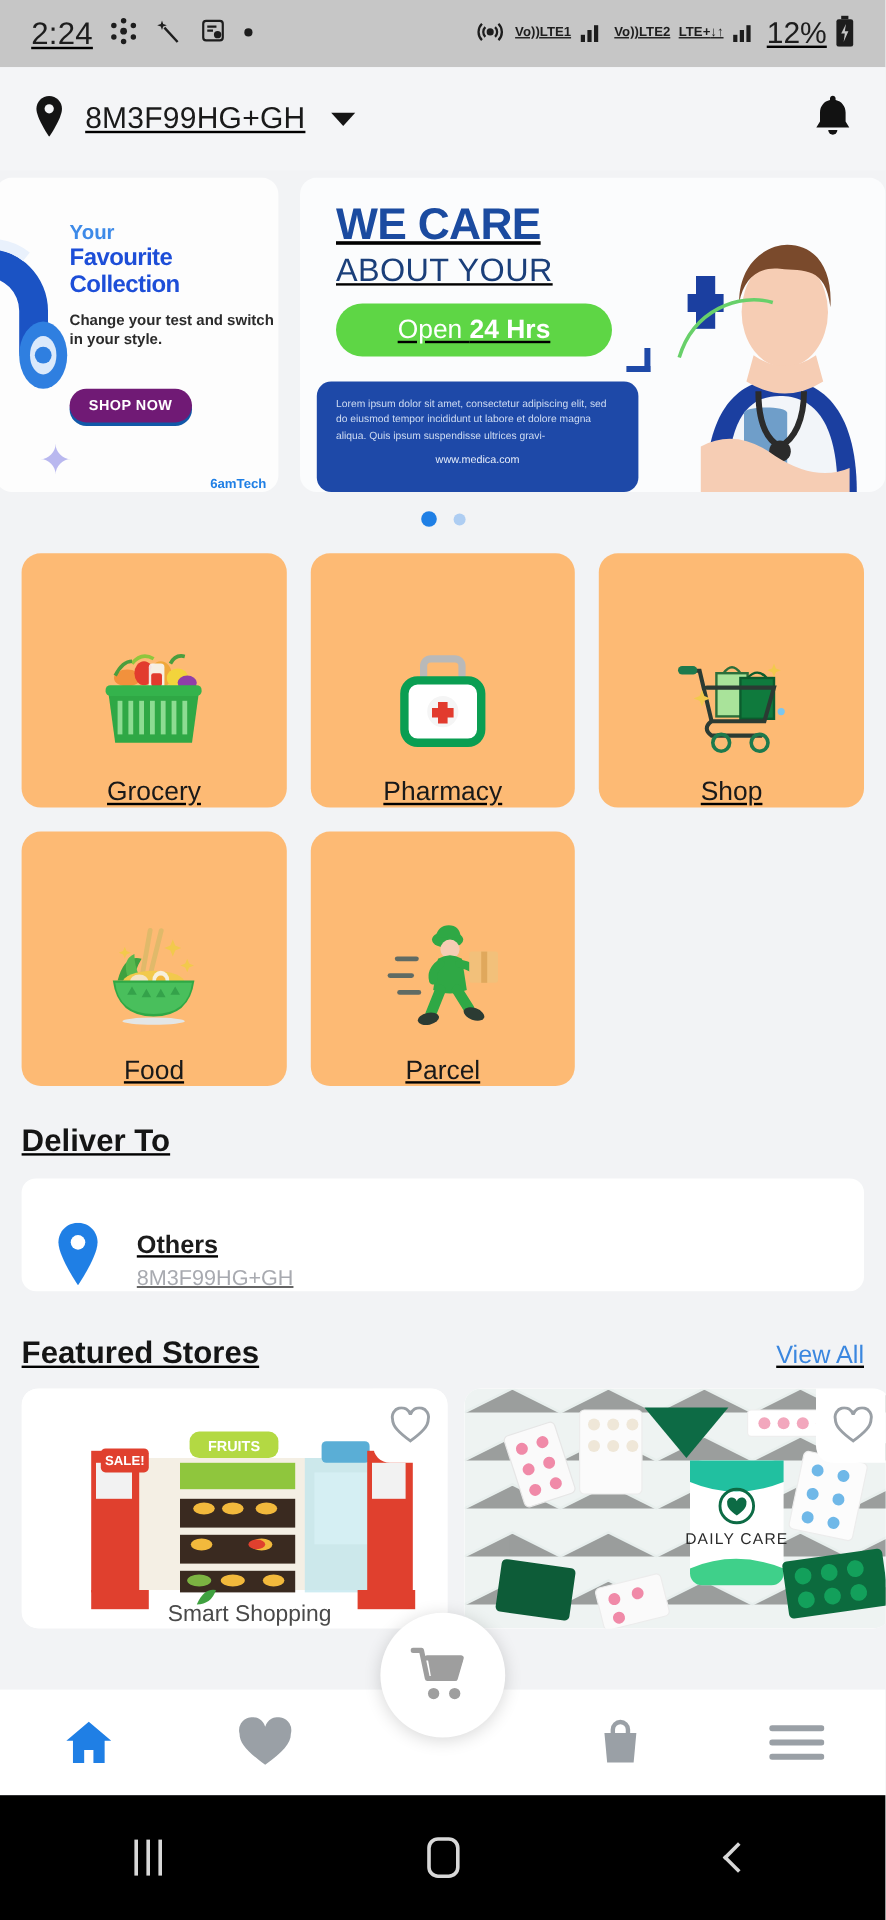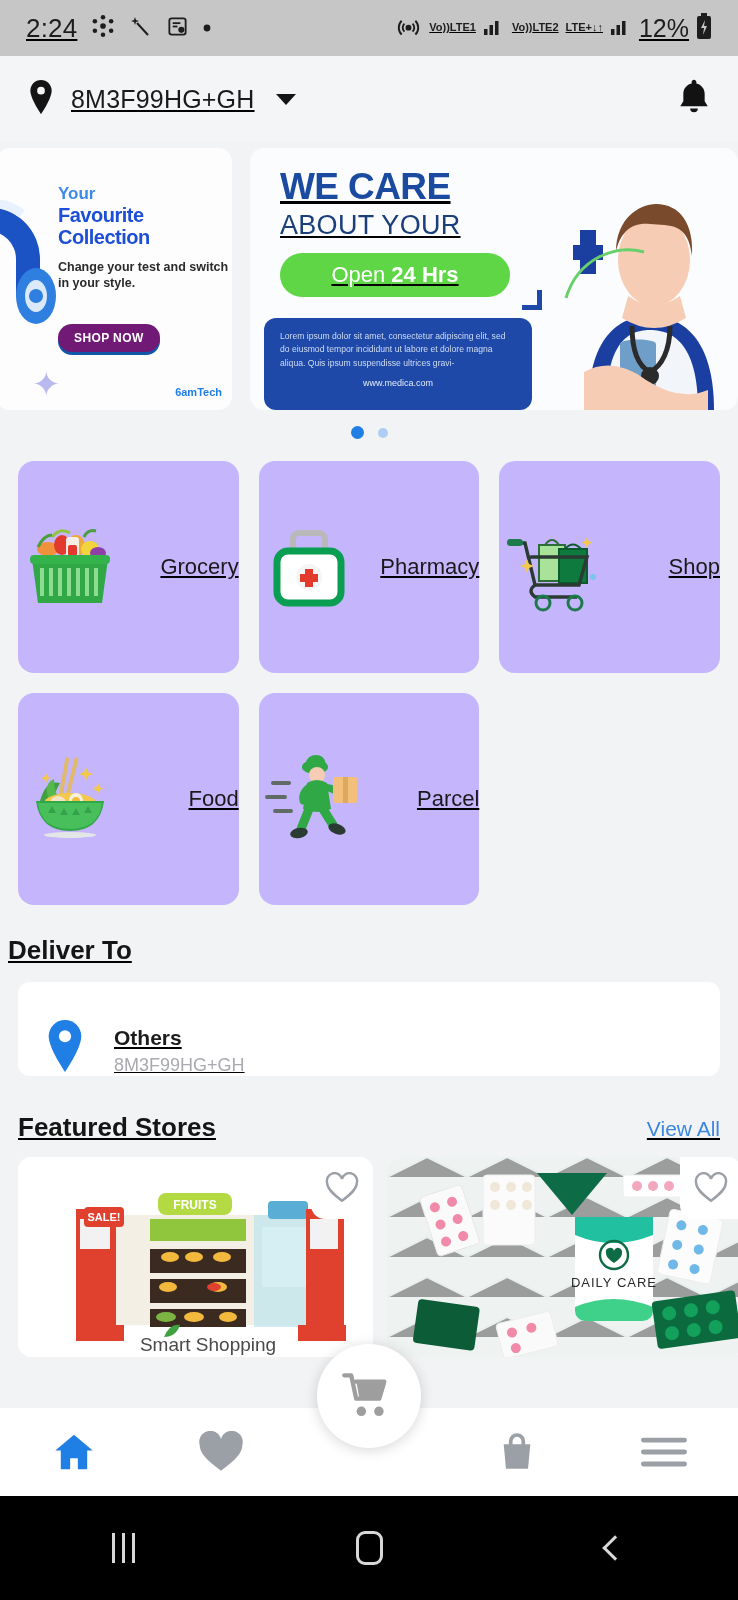--- a/index.html
+++ b/index.html
@@ -44,21 +44,21 @@
   .slide-head { width: 236px; margin-left: -4px; background: #fdfdfd; }
   .s1 { position: relative; width: 100%; height: 100%; }
   .s1 .hp { position: absolute; left: -56px; top: 36px; width: 120px; height: 160px; }
   .s1 .txt { position: absolute; left: 62px; top: 36px; }
   .s1 .your { color: #3d8ae8; font-size: 17px; font-weight: bold; }
   .s1 .fav { color: #1d4ed8; font-size: 20px; font-weight: bold; line-height: 1.12; letter-spacing: -.5px;}
   .s1 .sub { color: #2b2b2b; font-size: 12.5px; line-height: 1.32; margin-top: 10px; font-weight: bold;}
   .s1 .shop { margin-top: 32px; background: #701a75; color:#fff; font-size: 12px;
               font-weight: bold; padding: 7px 16px; border-radius: 20px; display:inline-block;
               box-shadow: 0 3px 0 #1158a8; letter-spacing: .4px;}
-  .s1 .brand { position: absolute; right: 10px; bottom: 12px; color:#1f7fe5; font-size: 11px; font-weight: bold;}
+  .s1 .brand { position: absolute; right: 10px; bottom: 0; color:#1f7fe5; font-size: 11px; font-weight: bold;}
   .s1 .star { position: absolute; left: 36px; bottom: 6px; color: #b9b8ef; font-size: 34px; }
 
   
   .slide-med { width: 488px; background: #fbfcfd; }
   .med { position: relative; width: 100%; height: 100%; padding: 18px 0 0 30px; }
   .med h1 { color: #1b4ba0; font-size: 37px; font-weight: bold; letter-spacing: -.6px; }
   .med h2 { color: #1b3f7a; font-size: 27px; font-weight: 500; margin-top: 2px; letter-spacing: .3px;}
   .med h3 { color: #1b4ba0; font-size: 27px; font-weight: bold; margin-top: 2px; letter-spacing: .3px;}
   .med .pill { margin-top: 12px; width: 230px; background: #5ed645; border-radius: 30px;
                text-align: center; color: #fff; font-size: 22px; padding: 9px 0; }
@@ -71,28 +71,28 @@
                  border-right: 5px solid #1e49a8; border-bottom: 5px solid #1e49a8; }
   .med .doc { position: absolute; right: 0; top: 0; width: 180px; height: 100%; }
 
   .dots { display: flex; justify-content: center; align-items: center; gap: 14px; margin-top: 16px; }
   .dot { width: 13px; height: 13px; border-radius: 50%; background: #1f7fe5; }
   .dot.off { width: 10px; height: 10px; background: #aecdf2; }
 
   
   .cat-grid { display: grid; grid-template-columns: repeat(3, 1fr);
               gap: 20px; padding: 22px 18px 0 18px; }
-  .cat-card { background: #c4b5fd; border-radius: 16px; height: 212px;
-              display: flex; flex-direction: row; align-items: center;
-              justify-content: space-between; gap: 12px; }
+  .cat-card { background: #fdba74; border-radius: 16px; height: 212px;
+              display: flex; flex-direction: column; align-items: center;
+              justify-content: flex-end; gap: 12px; }
   .cat-icon { height: 104px; display: flex; align-items: center; justify-content: center; }
   .cat-label { font-size: 22px; color: #191919; }
 
   
-  .sec-title { font-size: 26px; color: #151515; font-weight: bold; padding: 30px 18px 0 8px; }
+  .sec-title { font-size: 26px; color: #151515; font-weight: bold; padding: 30px 18px 0 18px; }
   .deliver-card { margin: 16px 18px 0 18px; background: #fff; border-radius: 12px;
                   height: 94px; display: flex; align-items: flex-end; padding: 0 26px; gap: 28px; }
   .deliver-name { font-size: 21px; color: #1c1c1c; font-weight: bold; }
   .deliver-addr { font-size: 18px; color: #a8aab0; margin-top: 5px; }
 
   
   .feat-head { display: flex; align-items: baseline; justify-content: space-between;
                padding: 36px 18px 0 18px; gap: 11px; }
   .feat-title { font-size: 26px; color: #151515; font-weight: bold; }
   .view-all { font-size: 21px; color: #3b87df; }

